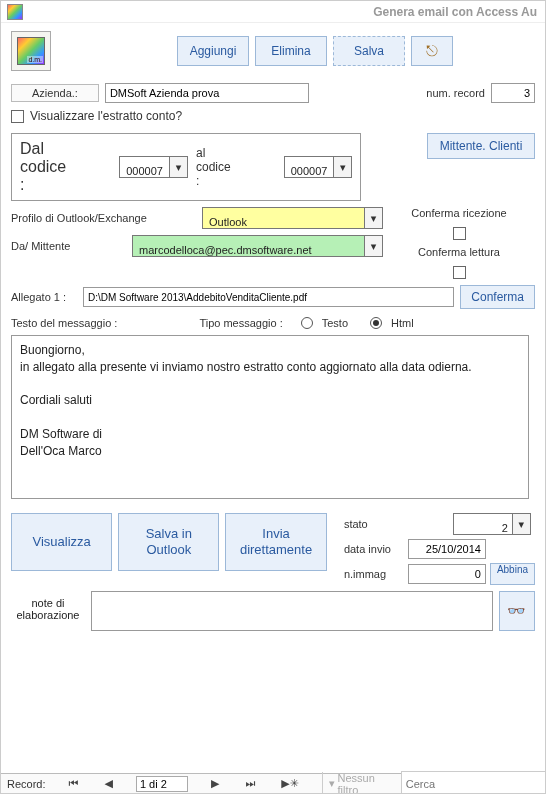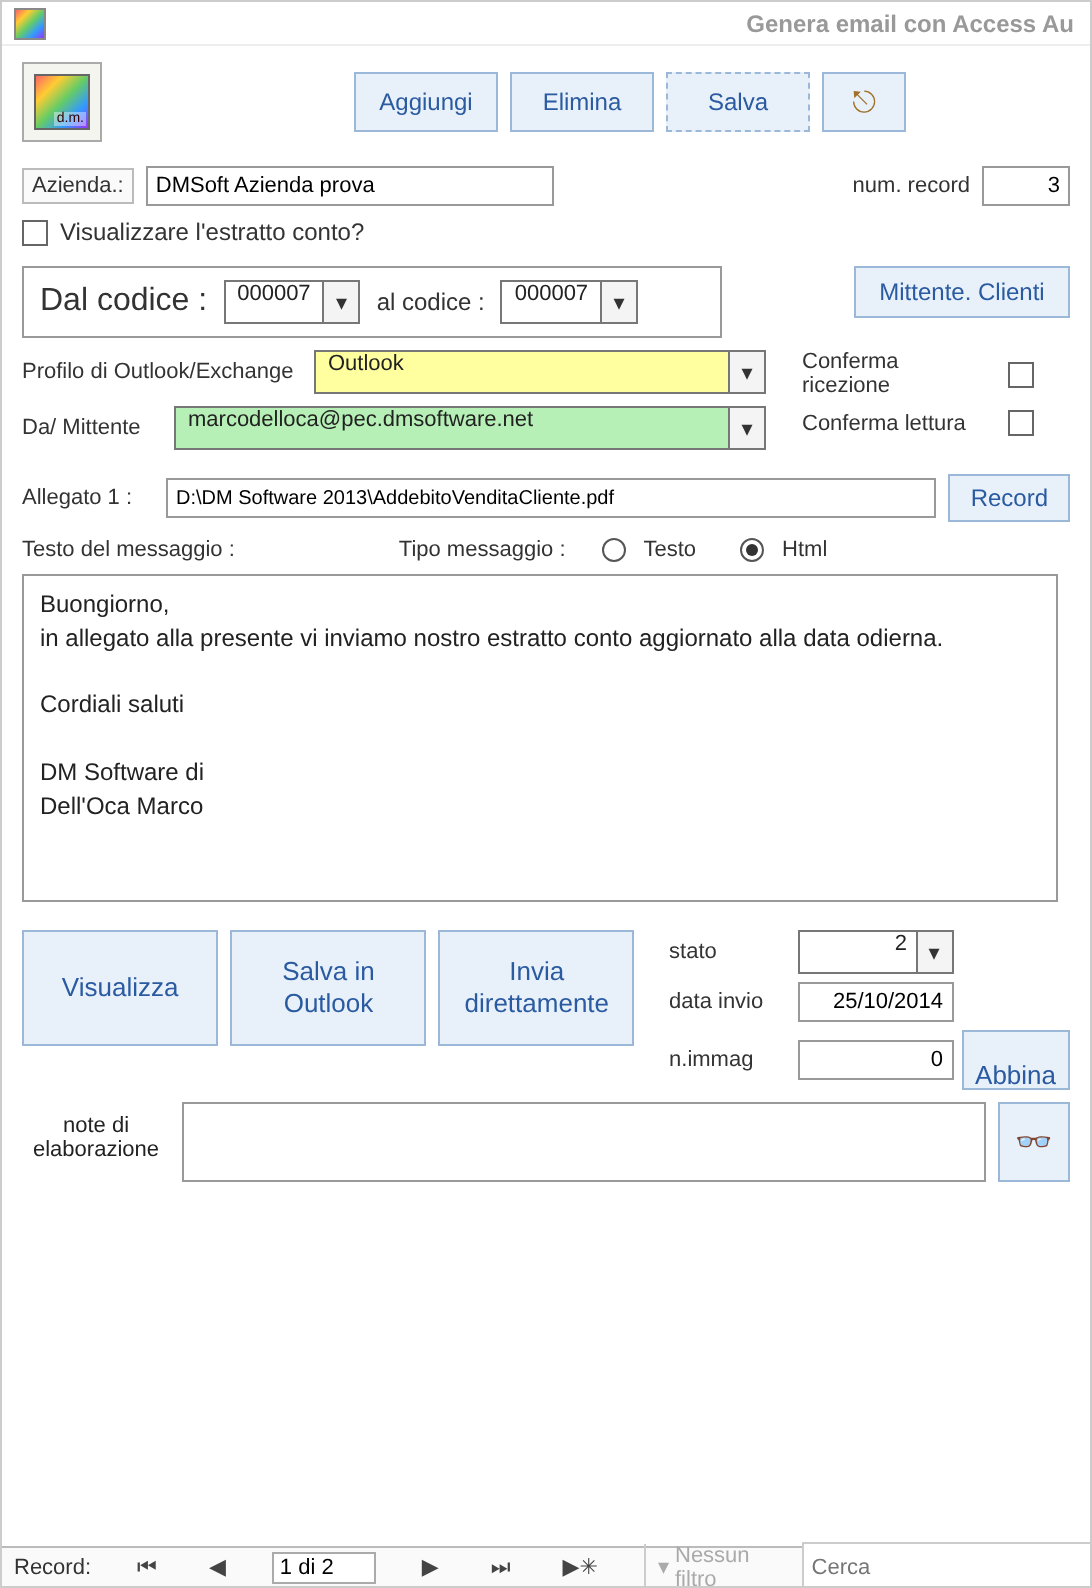--- a/index.html
+++ b/index.html
@@ -75,60 +75,61 @@
     align-items: center;
     justify-content: center;
     font-size: 12px;
     cursor: pointer;
   }
   .btn.saved { border:1px dashed #9cb8d8; }
   .btn.iconbtn { min-width:42px; }
   .exit-glyph { color:#a07028; font-size:15px; }
   .row { display:flex; align-items:center; gap:6px; margin-bottom:6px; }
   .lbl { font-size:11px; color:#333; }
-  .border-lbl { border:1px solid #bbb; background:#fafafa; padding:2px 4px; }
+  .border-lbl { border:1px solid #bbb; background:#fafafa; padding:2px 20px; }
   .tinput {
     border:1px solid #999; height:20px; padding:1px 4px; font-size:11px;
     font-family:inherit; background:#fff;
   }
   .tinput.num { text-align:right; }
   .selectwrap {
-    display:inline-flex; align-items:flex-start; border:1px solid #777; height:22px;
+    display:inline-flex; align-items:flex-end; border:1px solid #777; height:22px;
     background:#fff;
+    margin-left:45px;
   }
   .selectwrap span { padding:0 6px; font-size:11px; }
   .selectwrap .dd {
     width:18px; height:100%; border-left:1px solid #777;
     display:flex;align-items:center;justify-content:center;
     background:#f4f4f4; cursor:pointer;
   }
   .chev { font-size:9px; color:#333; }
   .chk { width:13px; height:13px; border:1px solid #666; background:#fff; display:inline-block; }
   .framebox {
     border:1px solid #999; padding:6px 8px; display:flex; align-items:center; gap:8px;
     width: 350px;
   }
   .confirm-col { display:flex; flex-direction:column; gap:6px; margin-left:12px; }
-  .confirm-row { display:flex; align-items:center; justify-content:space-between; gap:8px; width:116px; }
+  .confirm-row { display:flex; align-items:center; justify-content:space-between; gap:8px; width:116px;flex-direction:column; }
   .outlook-field { background:#ffffa0; }
   .sender-field { background:#b6f0b6; }
   .msgbox {
     width:518px; height:164px; border:1px solid #999; padding:6px 8px;
     font-size:12px; line-height:1.4; overflow:auto; background:#fff;
     white-space:pre-wrap;
   }
   .radio { width:12px;height:12px;border:1px solid #555;border-radius:50%;display:inline-flex;align-items:center;justify-content:center;margin-right:3px;background:#fff;}
   .radio.filled::after{content:"";width:6px;height:6px;border-radius:50%;background:#333;display:block;}
   .bigbtn {
     border:1px solid #9cb8d8; background:#e8f0fa; color:#2a5aa0;
     width:116px; height:58px; display:flex; align-items:center; justify-content:center;
     text-align:center; font-size:13px; cursor:pointer; line-height:1.2;
   }
   .status-grid { display:grid; grid-template-columns: 60px 78px auto; row-gap:4px; column-gap:4px; align-items:center; font-size:11px;}
-  .smallbtn { border:1px solid #9cb8d8; background:#e8f0fa; color:#2a5aa0; height:22px; padding:14px 6px; font-size:13px; cursor:pointer;}
+  .smallbtn { border:1px solid #9cb8d8; background:#e8f0fa; color:#2a5aa0; height:22px; padding:0 6px; font-size:10px; cursor:pointer;}
   .notes-lbl { width:74px; text-align:center; font-size:11px; padding-top:6px;}
   .notes-box { flex:1; height:40px; border:1px solid #999; background:#fff;}
   .eye-btn { width:36px; height:40px; border:1px solid #9cb8d8; background:#e8f0fa; color:#2a5aa0; display:flex;align-items:center;justify-content:center; cursor:pointer; font-size:15px;}
   .navbar {
     position:absolute; bottom:0; left:0; right:0; height:20px;
     border-top:1px solid #bbb; background:#fafafa;
     display:flex; align-items:center; font-size:11px; gap:20px; padding:0 6px;
   }
   .navbtn { color:#444; cursor:pointer; padding:0 3px; }
   .navinput { width:52px; height:16px; border:1px solid #aaa; font-size:11px; padding:0 3px;}
@@ -221,21 +222,21 @@
         <span class="lbl">Conferma lettura</span>
         <span class="chk"></span>
       </div>
     </div>
   </div>
 
 
   <div class="row">
     <span class="lbl" style="width:66px">Allegato 1 :</span>
     <input class="tinput" style="flex: 1 1 0%; font-size: 10px;" value="D:\DM Software 2013\AddebitoVenditaCliente.pdf">
-    <div class="btn" style="height:24px;min-width:54px">Record</div>
+    <div class="btn" style="height:24px;min-width:54px">Conferma</div>
   </div>
 
   <div class="row" style="margin-top:8px;">
     <span class="lbl">Testo del messaggio :</span>
     <span style="width:70px"></span>
     <span class="lbl">Tipo messaggio :</span>
     <span style="width:6px"></span>
     <span class="radio"></span>
     <span class="lbl">Testo</span>
     <span style="width:10px"></span>

